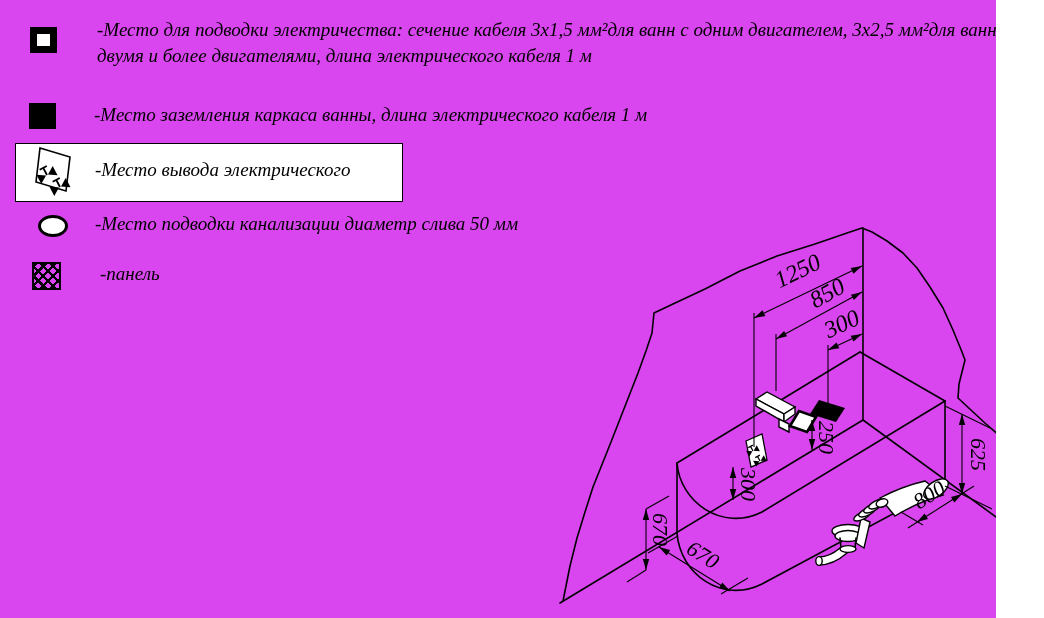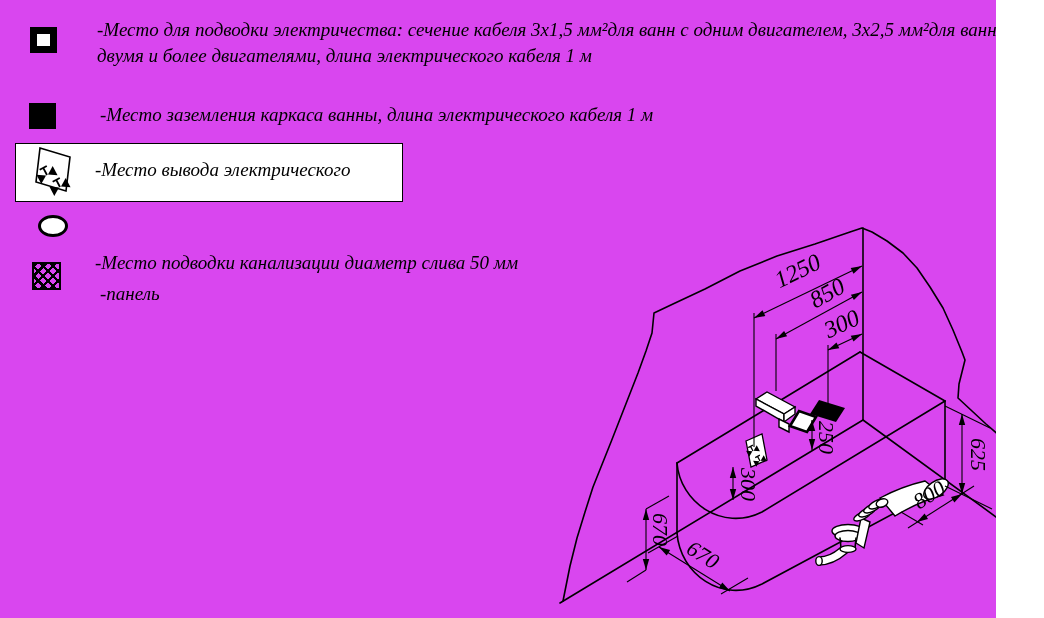--- a/index.html
+++ b/index.html
@@ -36,43 +36,43 @@
 <body>
 
 <div class="canvas">
 
   <div>
 
     <div class="icon sq-open" style="left:30px; top:27px;"></div>
     <div class="ltxt" style="left:97px; top:17px; width:937px;">-Место для подводки электричества: сечение кабеля 3х1,5 мм²для ванн с одним двигателем, 3х2,5 мм²для ванн с двумя и более двигателями, длина электрического кабеля 1 м</div>
 
     <div class="icon sq-filled" style="left:29px; top:103px;"></div>
-    <div class="ltxt" style="left:100px; top:102px; width:900px;">-Место заземления каркаса ванны, длина электрического кабеля 1 м</div>
+    <div class="ltxt" style="left:94px; top:102px; width:900px;">-Место заземления каркаса ванны, длина электрического кабеля 1 м</div>
 
     <div class="legend-box"></div>
     <svg width="66" height="60" style="left:24px; top:144px;">
       <polygon points="16,4 46,13 42,47 12,38" fill="#fff" stroke="#000" stroke-width="1.6"></polygon>
       <g transform="translate(23,31) rotate(-28) scale(1.15)">
         <polygon class="arr" points="-8,-4.5 -8,4.5 -1,0"></polygon>
         <polygon class="arr" points="8,-4.5 8,4.5 1,0"></polygon>
         <path d="M 0 0 L 0 -7 M -3.5 -7 L 3.5 -7" stroke="#000" stroke-width="1.6" fill="none"></path>
       </g>
       <g transform="translate(36,43) rotate(-28) scale(1.15)">
         <polygon class="arr" points="-8,-4.5 -8,4.5 -1,0"></polygon>
         <polygon class="arr" points="8,-4.5 8,4.5 1,0"></polygon>
         <path d="M 0 0 L 0 -7 M -3.5 -7 L 3.5 -7" stroke="#000" stroke-width="1.6" fill="none"></path>
       </g>
     </svg>
     <div class="ltxt" style="left:95px; top:157px; width:300px;">-Место вывода электрического</div>
 
     <div class="icon oval" style="left:38px; top:215px;"></div>
-    <div class="ltxt" style="left:95px; top:211px; width:700px;margin-top:39px;">-Место подводки канализации диаметр слива 50 мм</div>
+    <div class="ltxt" style="left:95px; top:211px; width:700px;">-Место подводки канализации диаметр слива 50 мм</div>
 
     <div class="icon hatch" style="left:32px; top:262px;"></div>
-    <div class="ltxt" style="left:100px; top:261px; width:300px;margin-top:20px;">-панель</div>
+    <div class="ltxt" style="left:100px; top:261px; width:300px;">-панель</div>
   </div>
 
   <svg width="1044" height="618" viewBox="0 0 1044 618">
 
     <path class="ln" d="M 563 601 L 570 566 L 577 538 L 585 512 L 593 487 L 603 462 L 611 442 L 620 419 L 629 396 L 638 373 L 646 351 L 652 333 L 654 313
              L 673 304 L 705 289 L 740 271 L 777 256 L 815 244 L 850 232 L 862 228
              L 872 232 L 887 241 L 903 253 L 917 268 L 930 287 L 943 308 L 953 330 L 962 352 L 965 360 L 962 372 L 959 384 L 958 398
              L 972 411 L 986 424 L 1000 436 L 1022 453 L 1027 480 L 1031 508 L 1035 532 L 1037 545"></path>
 
     <path class="ln" d="M 863 228 L 863 420"></path>

